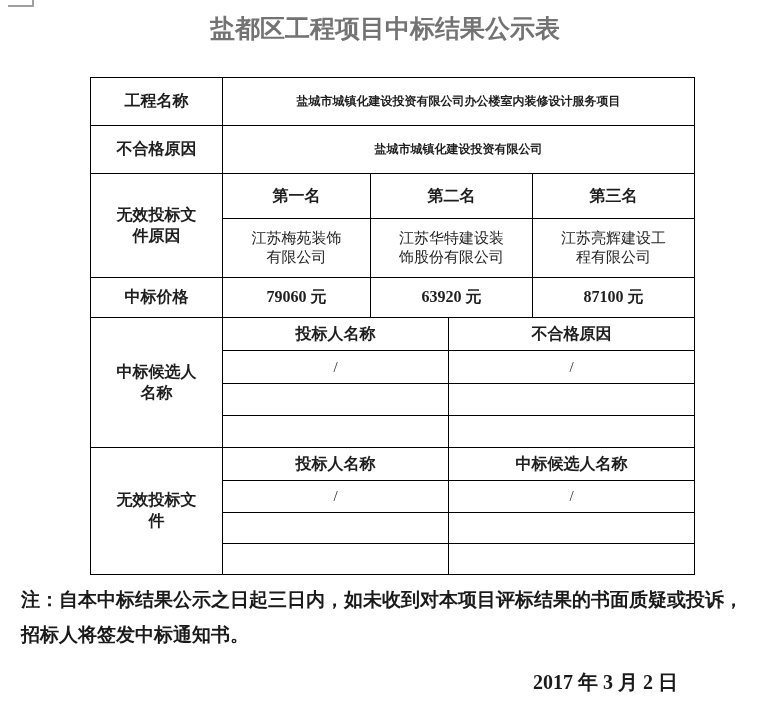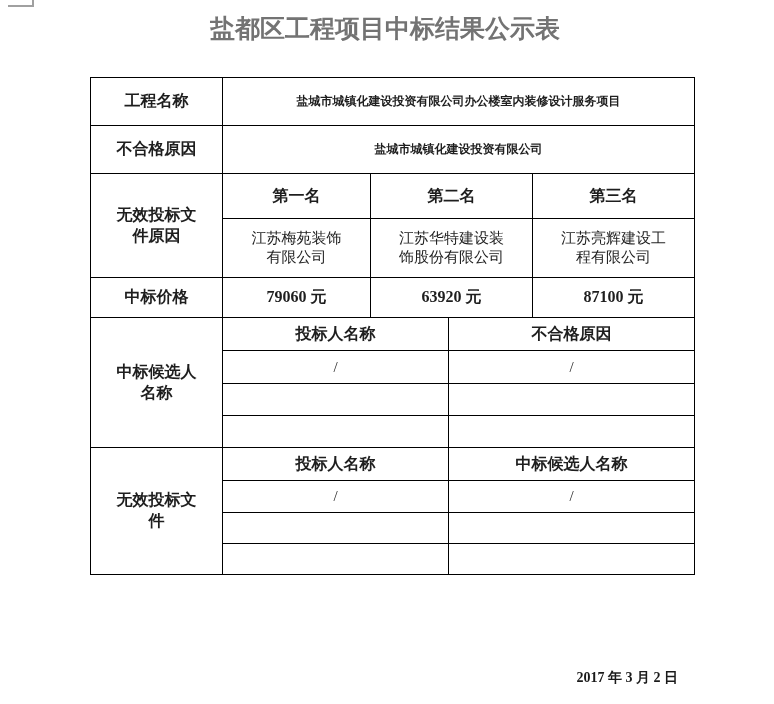--- a/index.html
+++ b/index.html
@@ -77,21 +77,21 @@
     font-size: 19px;
     color: #1a1a1a;
     line-height: 35px;
   }
   .note div { white-space: nowrap; }
   .docdate {
     position: absolute;
     right: 96px; top: 669px;
     font-family: "Liberation Serif", serif;
     font-weight: bold;
-    font-size: 14px;
+    font-size: 20px;
     color: #1a1a1a;
     white-space: nowrap;
     text-align: center;
   }
 </style>
 </head>
 <body>
 
 <div class="corner"></div>
 
@@ -164,15 +164,17 @@
       <td class="val" colspan="2"></td>
     </tr>
     <tr style="height:31px">
       <td class="val" colspan="2"></td>
       <td class="val" colspan="2"></td>
     </tr>
   </tbody>
 </table>
 
 <div class="note">
+  <div>注：自本中标结果公示之日起三日内，如未收到对本项目评标结果的书面质疑或投诉，</div>
+  <div>招标人将签发中标通知书。</div>
 </div>
 
 <div class="docdate">2017 年 3 月 2 日</div>
 
 </body></html>

